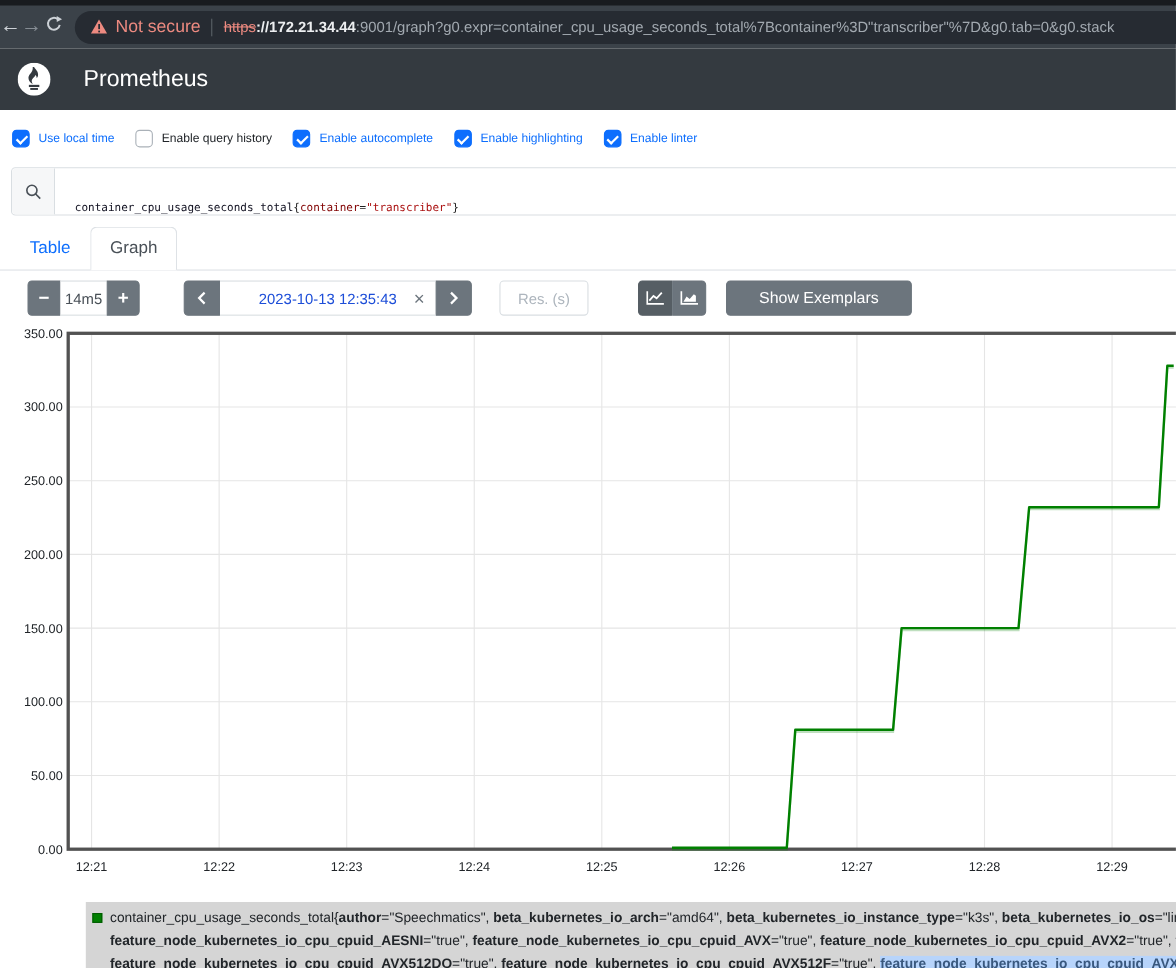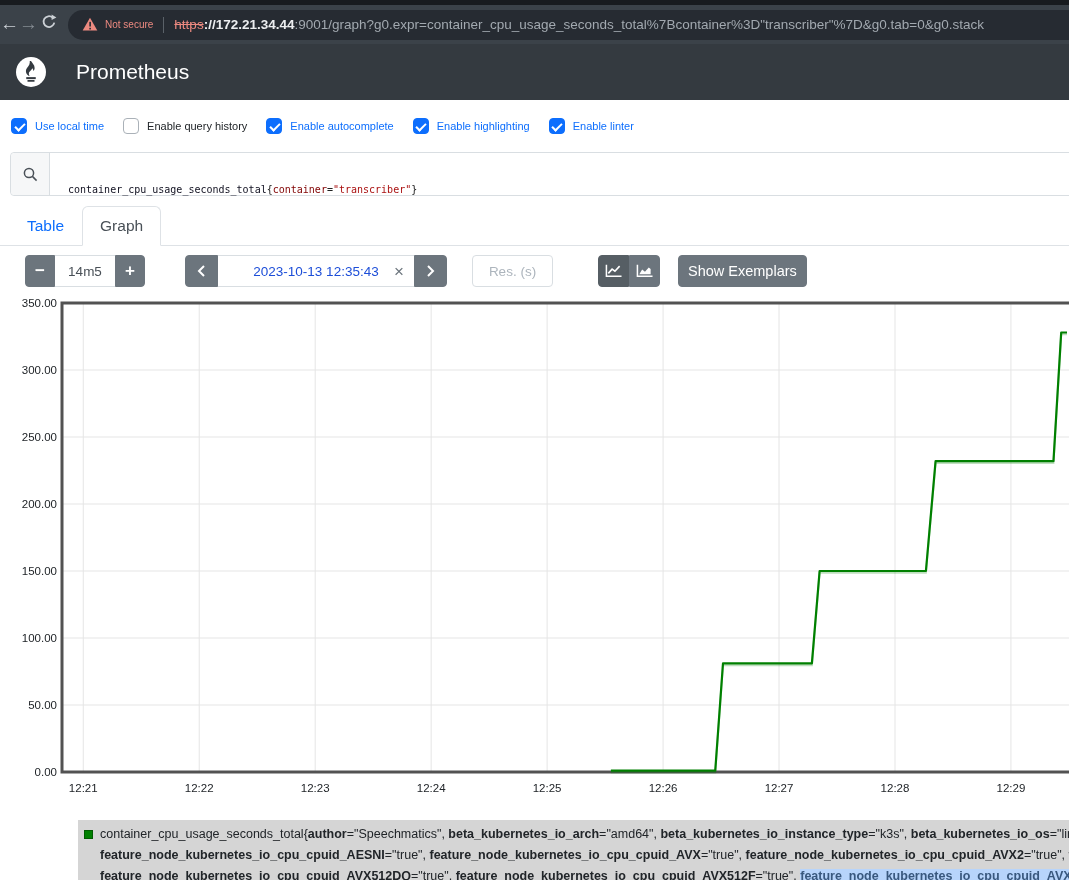--- a/index.html
+++ b/index.html
@@ -9,21 +9,21 @@
   
   .browser-bar { position: absolute; top: 0; left: 0; width: 1069px; height: 44px;
     background: #3b4249; display: flex; align-items: center; }
   .browser-bar::before { content:""; position: absolute; top:0; left:0; right:0; height:5px; background:#181b1f; }
   .nav-btn { font-size: 19px; color: #ccd1d6; width: 30px; text-align: center; margin-top: 4px; }
   .nav-btn.fwd { color: #868d94; }
   .reload-icon { margin: 4px 2px 0 2px; width: 30px; text-align: center; }
   .url-pill { margin: 5px 0 0 8px; height: 30px; border-radius: 15px; background: #262b32;
     display: flex; align-items: center; padding: 0 14px; width: 1240px; flex: none; }
   .warn-tri { margin-right: 7px; display: inline-flex; }
-  .not-secure { color: #ed8a80; font-size: 10px; margin-right: 10px; }
+  .not-secure { color: #ed8a80; font-size: 16px; margin-right: 10px; }
   .url-div { border-left: 1px solid #5a6168; height: 16px; margin-right: 10px; }
   .url-text { font-size: 13.5px; white-space: nowrap; }
   .url-scheme { color: #ed8a80; text-decoration: line-through; }
   .url-host { color: #eceef0; font-weight: 700; }
   .url-rest { color: #a2a9b0; }
 
   
   .navbar { position: absolute; top: 44px; left: 0; width: 1069px; height: 56px;
     background: #343a40; display: flex; align-items: center; padding: 0 16px; }
   .brand { display: flex; align-items: center; color: #fff; font-size: 21px; margin-right: 24px; gap: 16px; }
@@ -66,32 +66,32 @@
   
   .controls { position: absolute; top: 255px; left: 25px; height: 32px; display: flex; align-items: stretch; }
   .btn { background: #6c757d; color: #fff; border: 1px solid #6c757d; display: inline-flex;
     align-items: center; justify-content: center; cursor: pointer; font-size: 15px; }
   .btn.active-dark { background: #565e64; border-color: #565e64; }
   .grp { display: flex; }
   .grp .btn:first-child { border-radius: 4px 0 0 4px; }
   .grp .btn:last-child { border-radius: 0 4px 4px 0; }
   .ctl-input { border: 1px solid #d9dee2; border-left: none; border-right: none; color: #495057;
     font-size: 13.5px; text-align: center; outline: none; font-family: "Liberation Sans", sans-serif; }
-  .dur-input { width: 60px; }
+  .dur-input { width: 42px; }
   .dt-wrap { width: 196px; border: 1px solid #d9dee2; border-left: none; border-right: none;
     display: flex; align-items: center; justify-content: center; position: relative; }
   .dt-input { border: none; width: 150px; text-align: center; color: #1d4ed8; font-size: 13.5px; outline: none; }
   .dt-clear { position: absolute; right: 10px; color: #6c757d; font-size: 17px; line-height: 1; cursor: pointer; }
   .btn-step { width: 30px; font-size: 17px; font-weight: 700; }
   .btn-arrow { width: 33px; }
   .res-input { margin-left: 25px; width: 81px; border: 1px solid #d9dee2; border-radius: 4px; }
   .res-input::placeholder { color: #adb5bd; }
   .sp40 { width: 40px; } .sp45 { width: 45px; } .sp18 { width: 18px; }
   .chart-type-grp .btn { width: 31px; }
-  .btn-exemplars { border-radius: 4px; padding: 0 9px; font-size: 14.5px; }
+  .btn-exemplars { border-radius: 4px; padding: 0 29px; font-size: 14.5px; }
 
   
   .chart-svg { position: absolute; top: 296px; left: 0; }
 
   
   .legend { position: absolute; top: 820px; left: 78px; width: 1240px; height: 70px;
     background: #d5d5d5; padding: 4px 8px 4px 22px; }
   .legend-line { font-size: 12.5px; color: #212529; line-height: 21px; white-space: nowrap; position: relative; }
   .legend-line .b { font-weight: 700; }
   .legend-line .sel { background: #b7d4fb; color: #39587e; }

